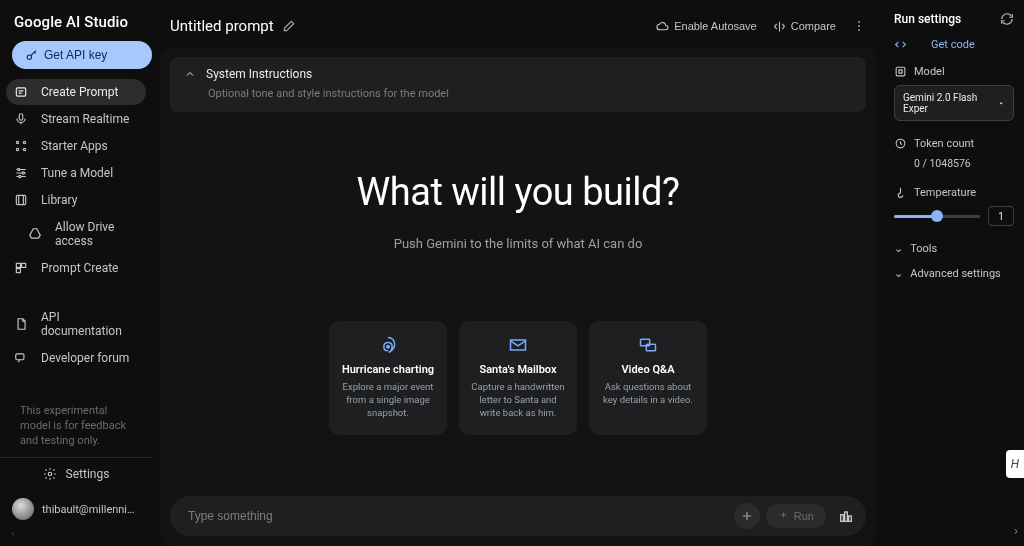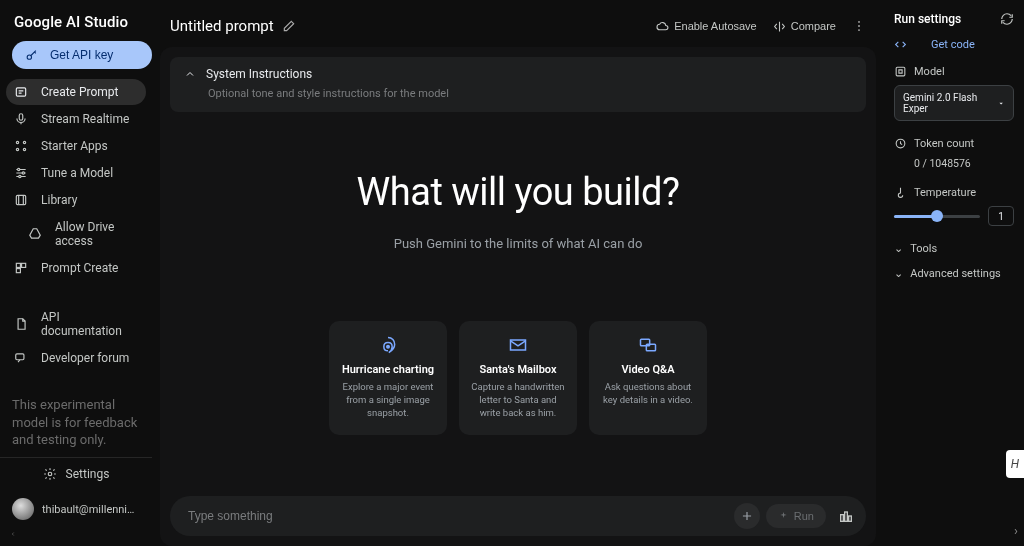--- a/index.html
+++ b/index.html
@@ -2,29 +2,29 @@
 <html><head>
 <meta charset="utf-8">
 <style>
 * { margin: 0; padding: 0; box-sizing: border-box; }
 body { font-family: 'Google Sans', -apple-system, Roboto, Arial, sans-serif; background: #0e0e0e; color: #e8eaed; width: 1024px; height: 546px; overflow: hidden; position: relative; }
 .layout { display: flex; width: 100%; height: 100%; }
 
 
 .sidebar { width: 152px; background: #0e0e0e; display: flex; flex-direction: column; padding: 0; }
 .logo { font-size: 15px; font-weight: 500; color: #fff; padding: 13px 12px 10px 14px; letter-spacing: 0.1px; }
-.get-api { background: #a8c7fa; color: #062e6f; border: none; border-radius: 18px; padding: 7px 13px; font-size: 12px; font-weight: 500; display: inline-flex; align-items: center; gap: 12px; margin: 0 0 10px 12px; cursor: pointer; }
+.get-api { background: #a8c7fa; color: #062e6f; border: none; border-radius: 18px; padding: 7px 13px; font-size: 12px; font-weight: 500; display: inline-flex; align-items: center; gap: 6px; margin: 0 0 10px 12px; cursor: pointer; }
 .get-api svg { width: 13px; height: 13px; }
 .nav { list-style: none; padding: 0 6px; }
 .nav li { display: flex; align-items: center; gap: 13px; padding: 6px 8px; font-size: 12px; color: #c4c7c5; border-radius: 16px; cursor: pointer; margin-bottom: 1px; }
 .nav li.active { background: #2d2d2d; color: #e8eaed; }
 .nav li .ic { width: 14px; height: 14px; display: inline-flex; align-items: center; justify-content: center; flex-shrink: 0; }
 .nav-group2 { margin-top: 22px; }
 .spacer { flex: 1; }
-.disclaimer { font-size: 13px; color: #6b6b6b; padding: 0 12px 8px; line-height: 1.35; }
+.disclaimer { font-size: 11px; color: #6b6b6b; padding: 0 12px 8px; line-height: 1.35; margin-left: 8px; }
 .sidebar-bottom { border-top: 1px solid #262626; }
 .settings-row { display: flex; align-items: center; gap: 9px; padding: 9px 14px; font-size: 12px; color: #c4c7c5; cursor: pointer; justify-content: center; }
 .user-row { display: flex; align-items: center; gap: 8px; padding: 8px 12px 10px; font-size: 11px; color: #c4c7c5; }
 .avatar { width: 22px; height: 22px; border-radius: 50%; background: radial-gradient(circle at 40% 35%, #ddd, #555); flex-shrink: 0; }
 .back { width: 16px; height: 16px; display:flex; align-items:center; justify-content:center; color:#888; padding: 0 0 8px 10px; cursor:pointer; }
 
 
 .main { flex: 1; display: flex; flex-direction: column; padding: 0; position: relative; min-width: 0; }
 .topbar { display: flex; align-items: center; padding: 15px 14px 6px 18px; }
 .title { font-size: 15px; font-weight: 400; color: #fff; }

